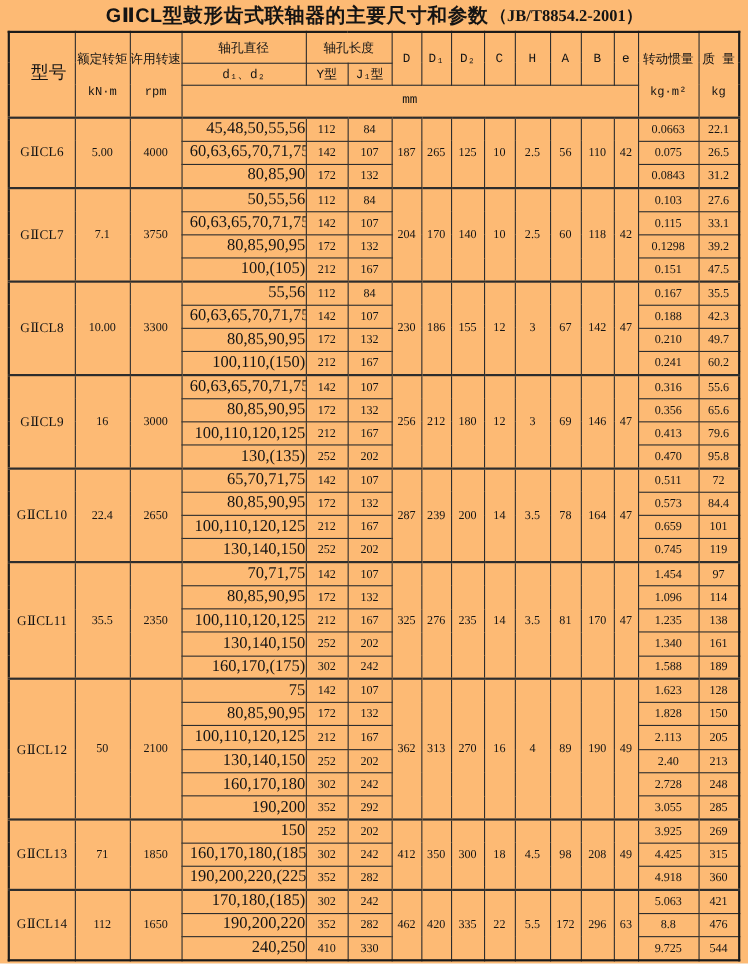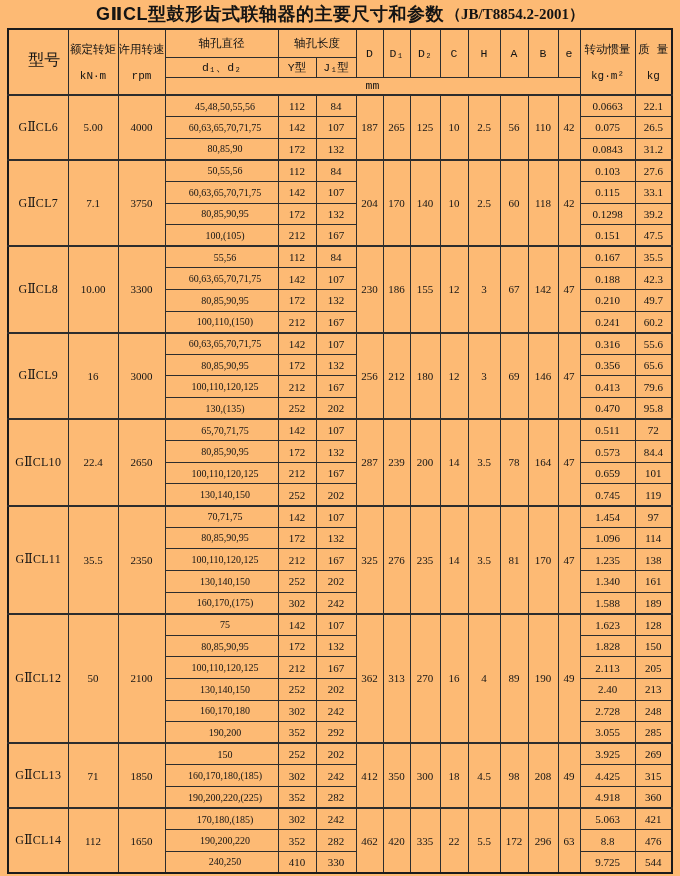--- a/index.html
+++ b/index.html
@@ -47,44 +47,44 @@
     overflow: hidden;
     white-space: nowrap;
   }
   .spec thead th {
     font-weight: normal;
     font-size: 11.5px;
     font-family: Liberation Mono, monospace;
   }
   .spec thead tr.h1 { height: 28px; }
   .spec thead tr.h2 { height: 20px; }
-  .spec thead tr.h3 { height: 18px; }
+  .spec thead tr.h3 { height: 30px; }
   .hdr-2line {
     height: 100%;
     display: flex;
     flex-direction: column;
     justify-content: space-evenly;
     align-items: center;
   }
   .vstack {
     display: inline-block;
     width: 1.25em;
     line-height: 1.45;
     word-break: break-all;
     font-size: 16px;
   }
   .unit-txt { font-size: 11px; }
   .spec tbody td {
     font-size: 11px;
     height: 21px;
   }
   .spec tbody td.bores {
-    text-align: center;
+    text-align: right;
     padding-left: 7px;
-    font-size: 10px;
+    font-size: 15px;
   }
   .spec tbody td.model-cell { font-size: 12px; letter-spacing: 0.3px; }
   .spec tbody tr.group-start td { border-top-width: 2px; }
 </style>
 </head>
 <body>
 
 <div class="page">
 
   <div class="title-bar">

